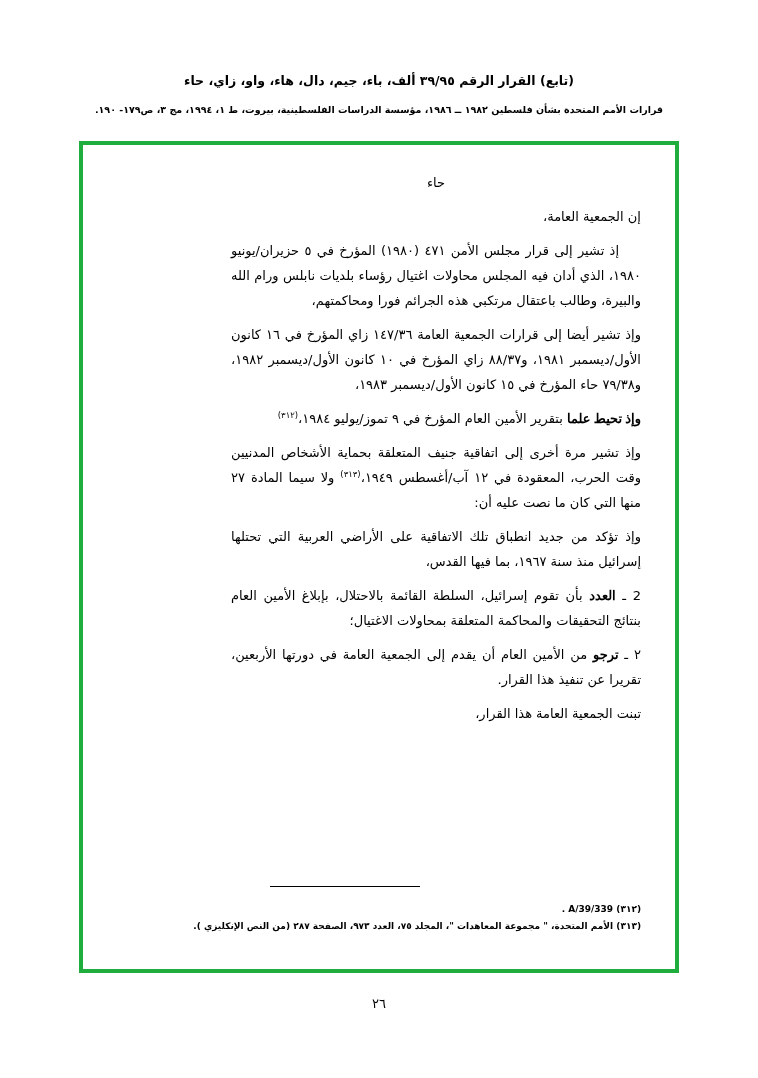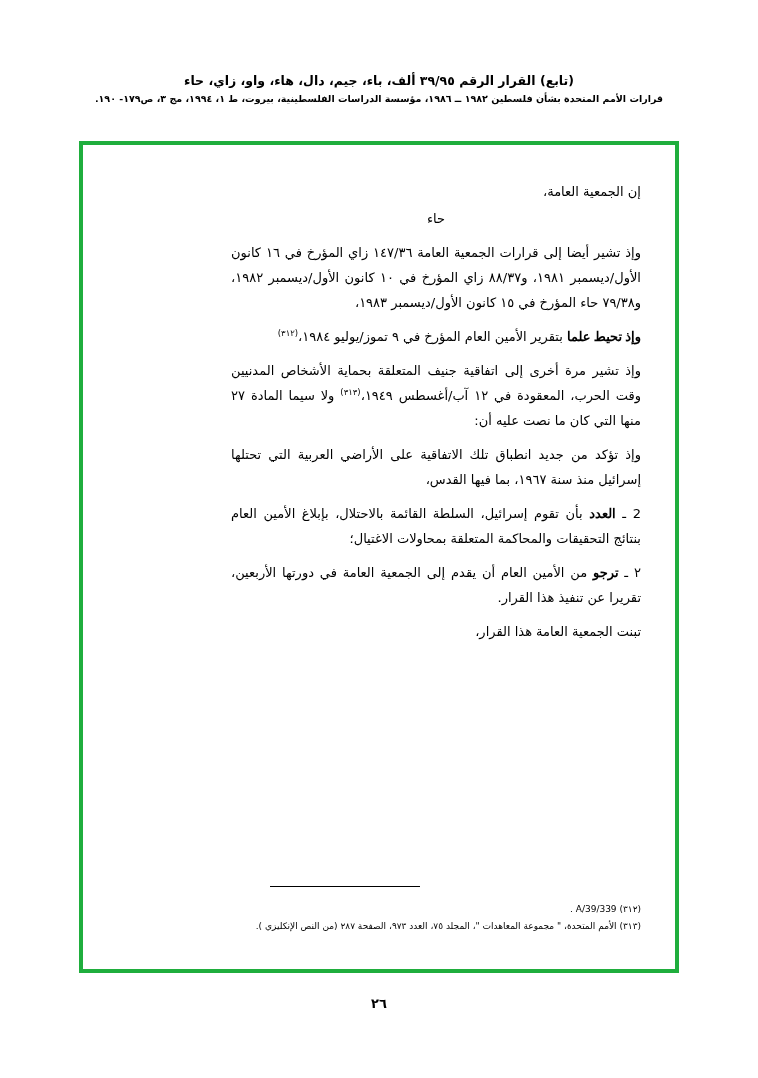--- a/index.html
+++ b/index.html
@@ -32,21 +32,21 @@
   .header-title {
     font-size: 12.5px;
     font-weight: bold;
     line-height: 1.5;
     direction: rtl;
   }
   .header-sub {
     font-size: 9.5px;
     font-weight: bold;
     line-height: 1.6;
-    margin-top: 0;
+    margin-top: 11px;
     direction: rtl;
   }
   .frame {
     position: absolute;
     top: 141px;
     right: 79px;
     width: 600px;
     height: 832px;
     border: 4px solid #1fae3d;
     box-sizing: border-box;
@@ -96,50 +96,51 @@
   }
   .footnotes {
     position: absolute;
     bottom: 34px;
     right: 34px;
     width: 480px;
     direction: rtl;
     text-align: right;
     font-size: 9px;
     line-height: 1.9;
-    font-weight: normal;
+    font-weight: bold;
   }
   .page-number {
     position: absolute;
     top: 996px;
     left: 0;
     width: 758px;
     text-align: center;
     font-size: 13px;
-    font-weight: bold;
+    font-weight: normal;
   }
 </style>
 </head>
 <body>
 
 <div class="page">
 
   <div class="header">
     <div class="header-title">(تابع) القرار الرقم ٣٩/٩٥ ألف، باء، جيم، دال، هاء، واو، زاي، حاء</div>
     <div class="header-sub">قرارات الأمم المتحدة بشأن فلسطين ١٩٨٢ ــ ١٩٨٦، مؤسسة الدراسات الفلسطينية، بيروت، ط ١، ١٩٩٤، مج ٣، ص١٧٩- ١٩٠.</div>
   </div>
 
   <div class="frame">
 
     <div class="content">
 
+      <div class="para centered">حاء</div>
+
       <div class="para gap">إن الجمعية العامة،</div>
 
-      <div class="para centered">حاء</div>
-
+      <div class="para indent gap">إذ تشير إلى قرار مجلس الأمن ٤٧١ (١٩٨٠) المؤرخ في ٥ حزيران/يونيو ١٩٨٠، الذي أدان فيه المجلس محاولات اغتيال رؤساء بلديات نابلس ورام الله والبيرة، وطالب باعتقال مرتكبي هذه الجرائم فورا ومحاكمتهم،</div>
 
       <div class="para gap">وإذ تشير أيضا إلى قرارات الجمعية العامة ١٤٧/٣٦ زاي المؤرخ في ١٦ كانون الأول/ديسمبر ١٩٨١، و٨٨/٣٧ زاي المؤرخ في ١٠ كانون الأول/ديسمبر ١٩٨٢، و٧٩/٣٨ حاء المؤرخ في ١٥ كانون الأول/ديسمبر ١٩٨٣،</div>
 
       <div class="para gap">
         <span class="lead">وإذ تحيط علما</span><span> بتقرير الأمين العام المؤرخ في ٩ تموز/يوليو ١٩٨٤،</span><span class="sup">(٣١٢)</span>
       </div>
 
       <div class="para gap">
         <span>وإذ تشير مرة أخرى إلى اتفاقية جنيف المتعلقة بحماية الأشخاص المدنيين وقت الحرب، المعقودة في ١٢ آب/أغسطس ١٩٤٩،</span><span class="sup">(٣١٣)</span><span> ولا سيما المادة ٢٧ منها التي كان ما نصت عليه أن:</span>
       </div>

